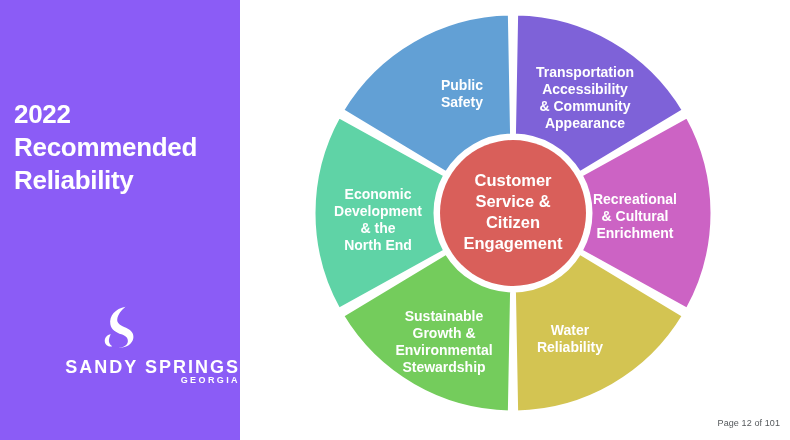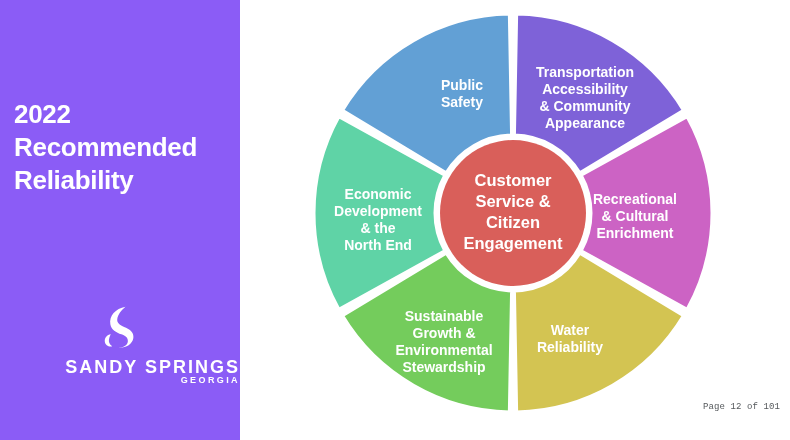--- a/index.html
+++ b/index.html
@@ -102,26 +102,25 @@
     font-family: "Liberation Sans", sans-serif;
     font-size: 16.5px;
     font-weight: bold;
     text-anchor: middle;
     dominant-baseline: middle;
   }
 
   #page-footer {
     position: absolute;
     right: 10px;
-    bottom: 28px;
+    bottom: 12px;
     color: #55595c;
     font-size: 9px;
     letter-spacing: 0.1px;
     white-space: nowrap;
-    font-family: Liberation Mono, monospace;
   }
 </style>
 </head>
 <body>
 
 <div id="slide">
 
   <div id="left-panel">
 
     <div id="slide-title">

